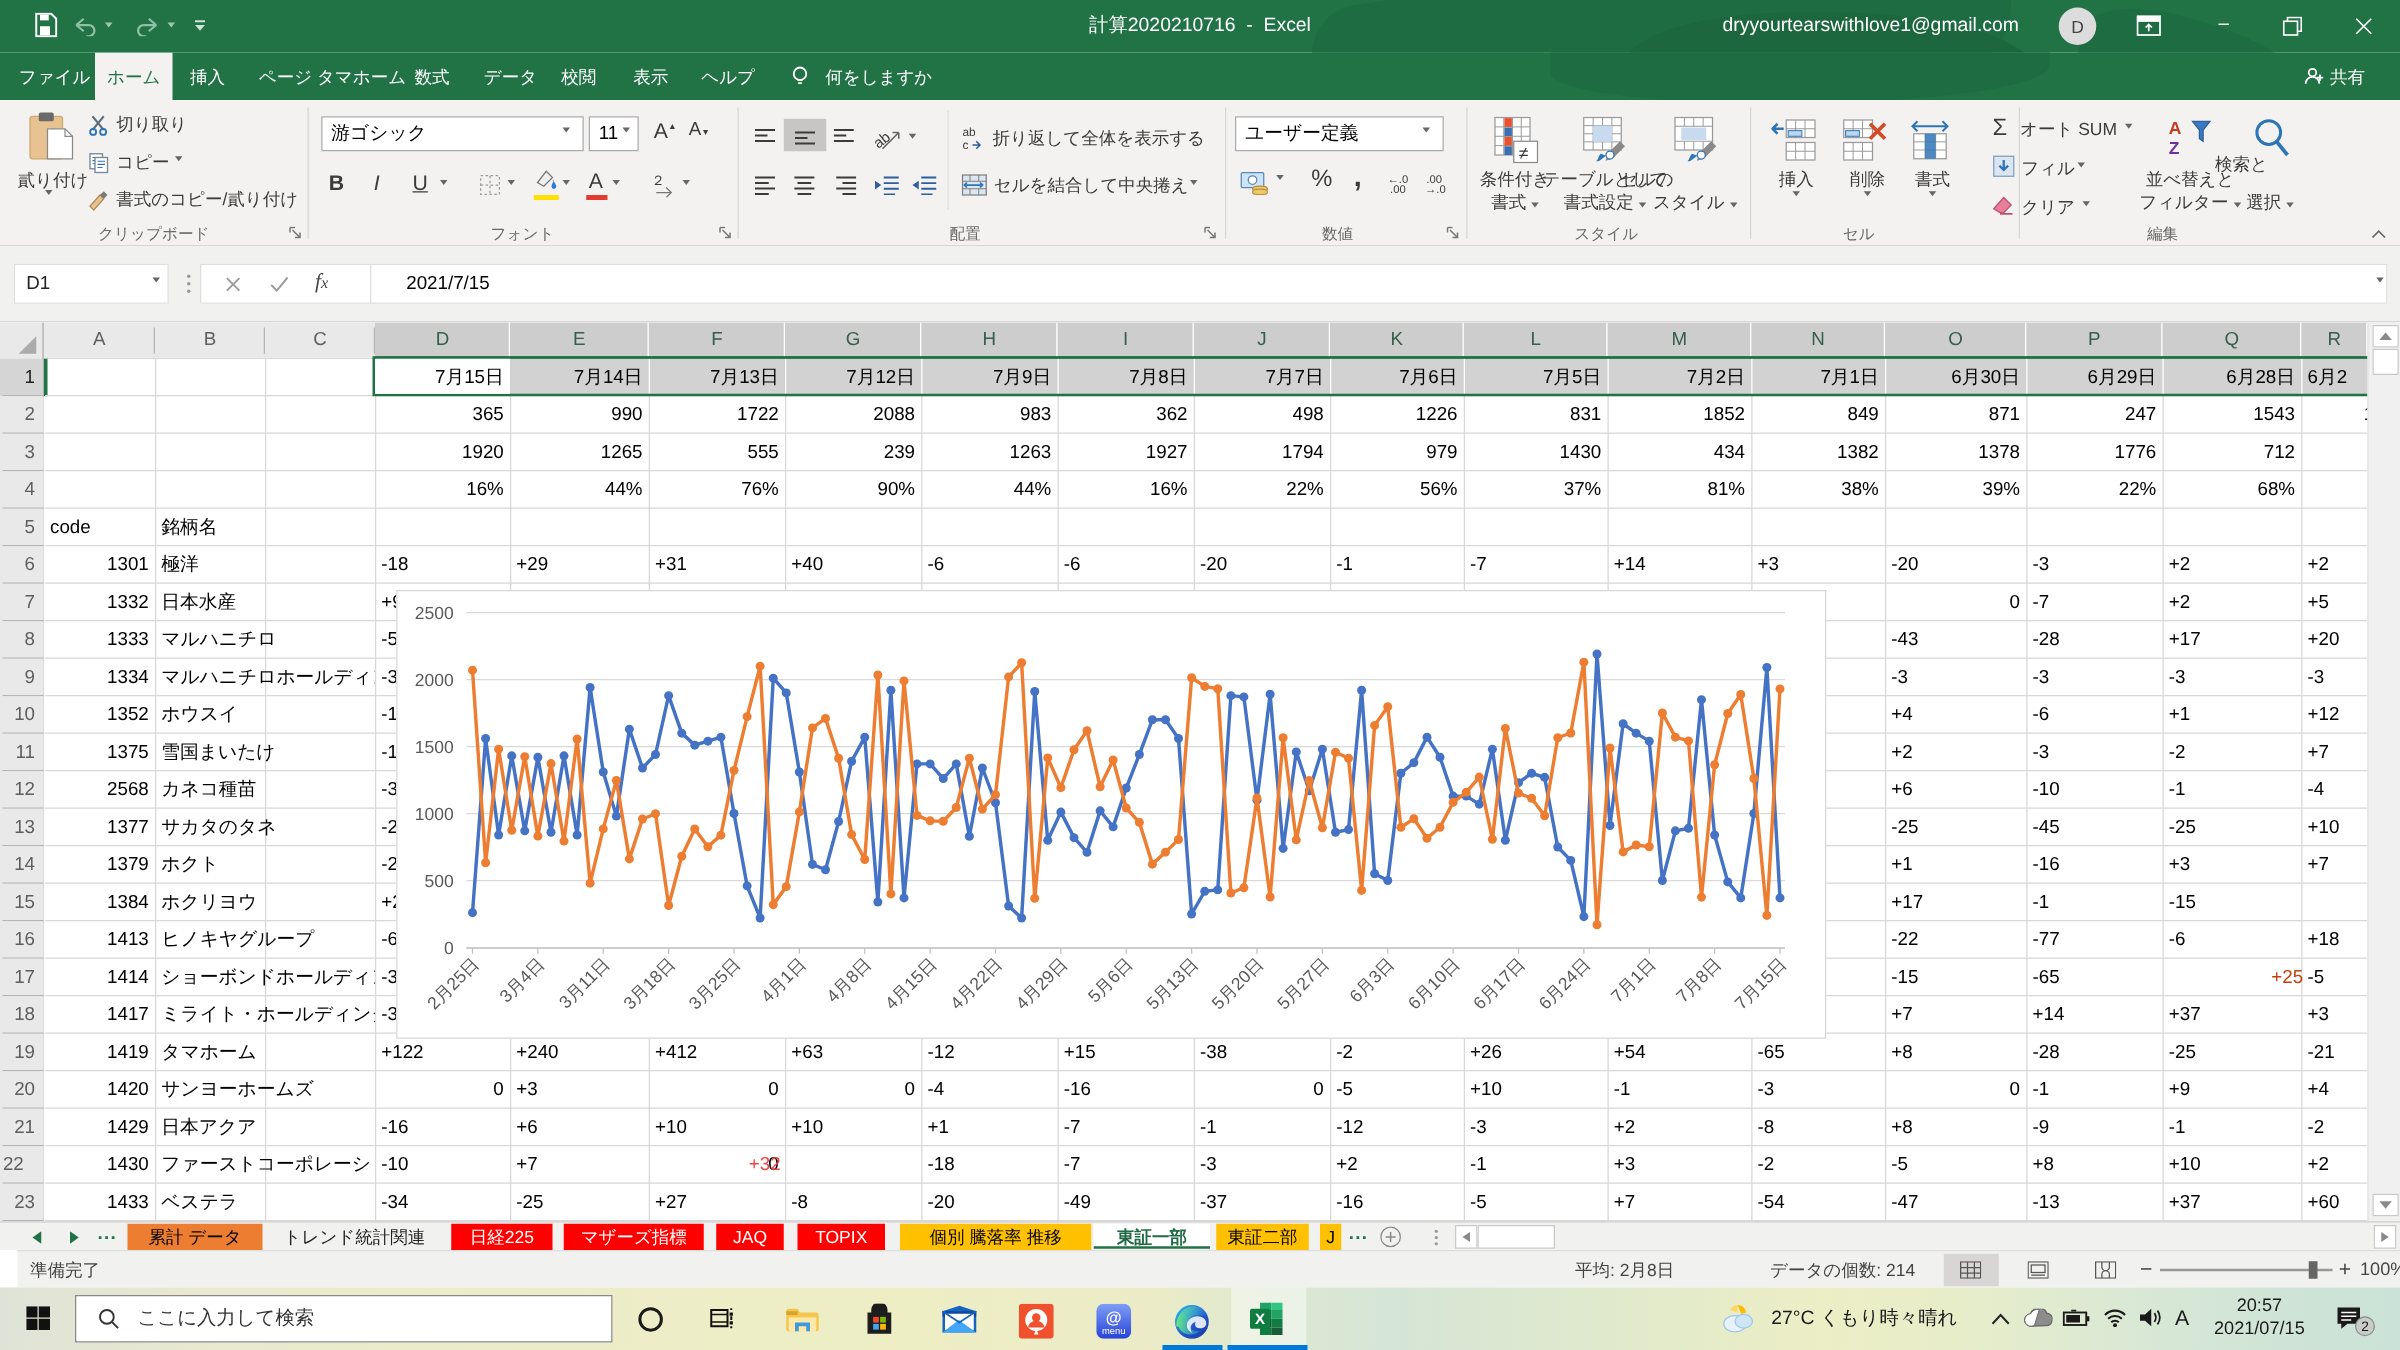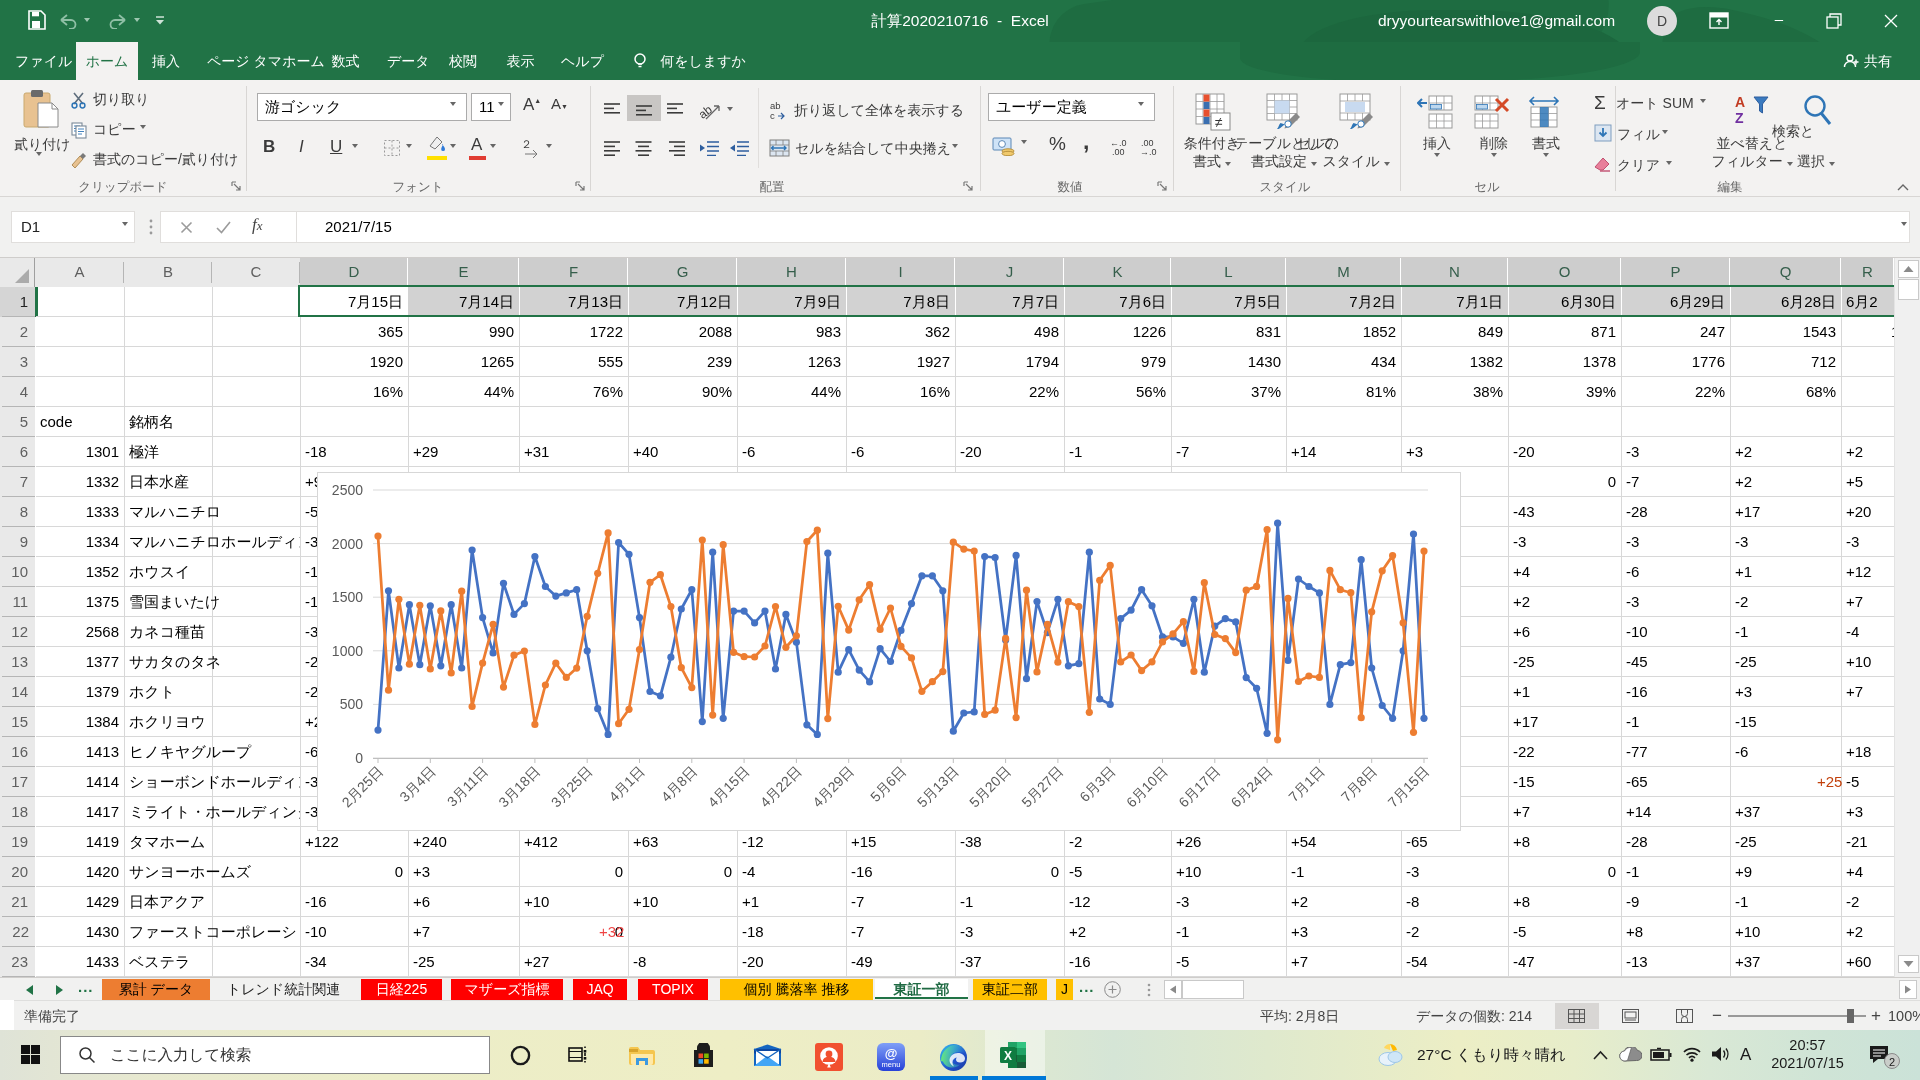--- a/index.html
+++ b/index.html
@@ -433,21 +433,21 @@
 <div class="hdr" style="left:0;top:509px;width:35px;height:30px;line-height:30px;text-align:right;padding-right:7px">17</div>
 <div class="a" style="left:2px;top:538px;width:33px;height:1px;background:#b5b5b5"></div>
 <div class="hdr" style="left:0;top:539px;width:35px;height:30px;line-height:30px;text-align:right;padding-right:7px">18</div>
 <div class="a" style="left:2px;top:568px;width:33px;height:1px;background:#b5b5b5"></div>
 <div class="hdr" style="left:0;top:569px;width:35px;height:30px;line-height:30px;text-align:right;padding-right:7px">19</div>
 <div class="a" style="left:2px;top:598px;width:33px;height:1px;background:#b5b5b5"></div>
 <div class="hdr" style="left:0;top:599px;width:35px;height:30px;line-height:30px;text-align:right;padding-right:7px">20</div>
 <div class="a" style="left:2px;top:628px;width:33px;height:1px;background:#b5b5b5"></div>
 <div class="hdr" style="left:0;top:629px;width:35px;height:30px;line-height:30px;text-align:right;padding-right:7px">21</div>
 <div class="a" style="left:2px;top:658px;width:33px;height:1px;background:#b5b5b5"></div>
-<div class="hdr" style="left:0;top:659px;width:35px;height:30px;line-height:30px;text-align:right;padding-right:6px">22</div>
+<div class="hdr" style="left:0;top:659px;width:35px;height:30px;line-height:30px;text-align:right;padding-right:16px">22</div>
 <div class="a" style="left:2px;top:688px;width:33px;height:1px;background:#b5b5b5"></div>
 <div class="hdr" style="left:0;top:689px;width:35px;height:30px;line-height:30px;text-align:right;padding-right:7px">23</div>
 <div class="a" style="left:2px;top:718px;width:33px;height:1px;background:#b5b5b5"></div>
 <div class="gl" style="left:124px;top:29px;width:1px;height:690px"></div>
 <div class="gl" style="left:212px;top:29px;width:1px;height:690px"></div>
 <div class="gl" style="left:300px;top:29px;width:1px;height:690px"></div>
 <div class="gl" style="left:408px;top:29px;width:1px;height:690px"></div>
 <div class="gl" style="left:519px;top:29px;width:1px;height:690px"></div>
 <div class="gl" style="left:628px;top:29px;width:1px;height:690px"></div>
 <div class="gl" style="left:737px;top:29px;width:1px;height:690px"></div>

